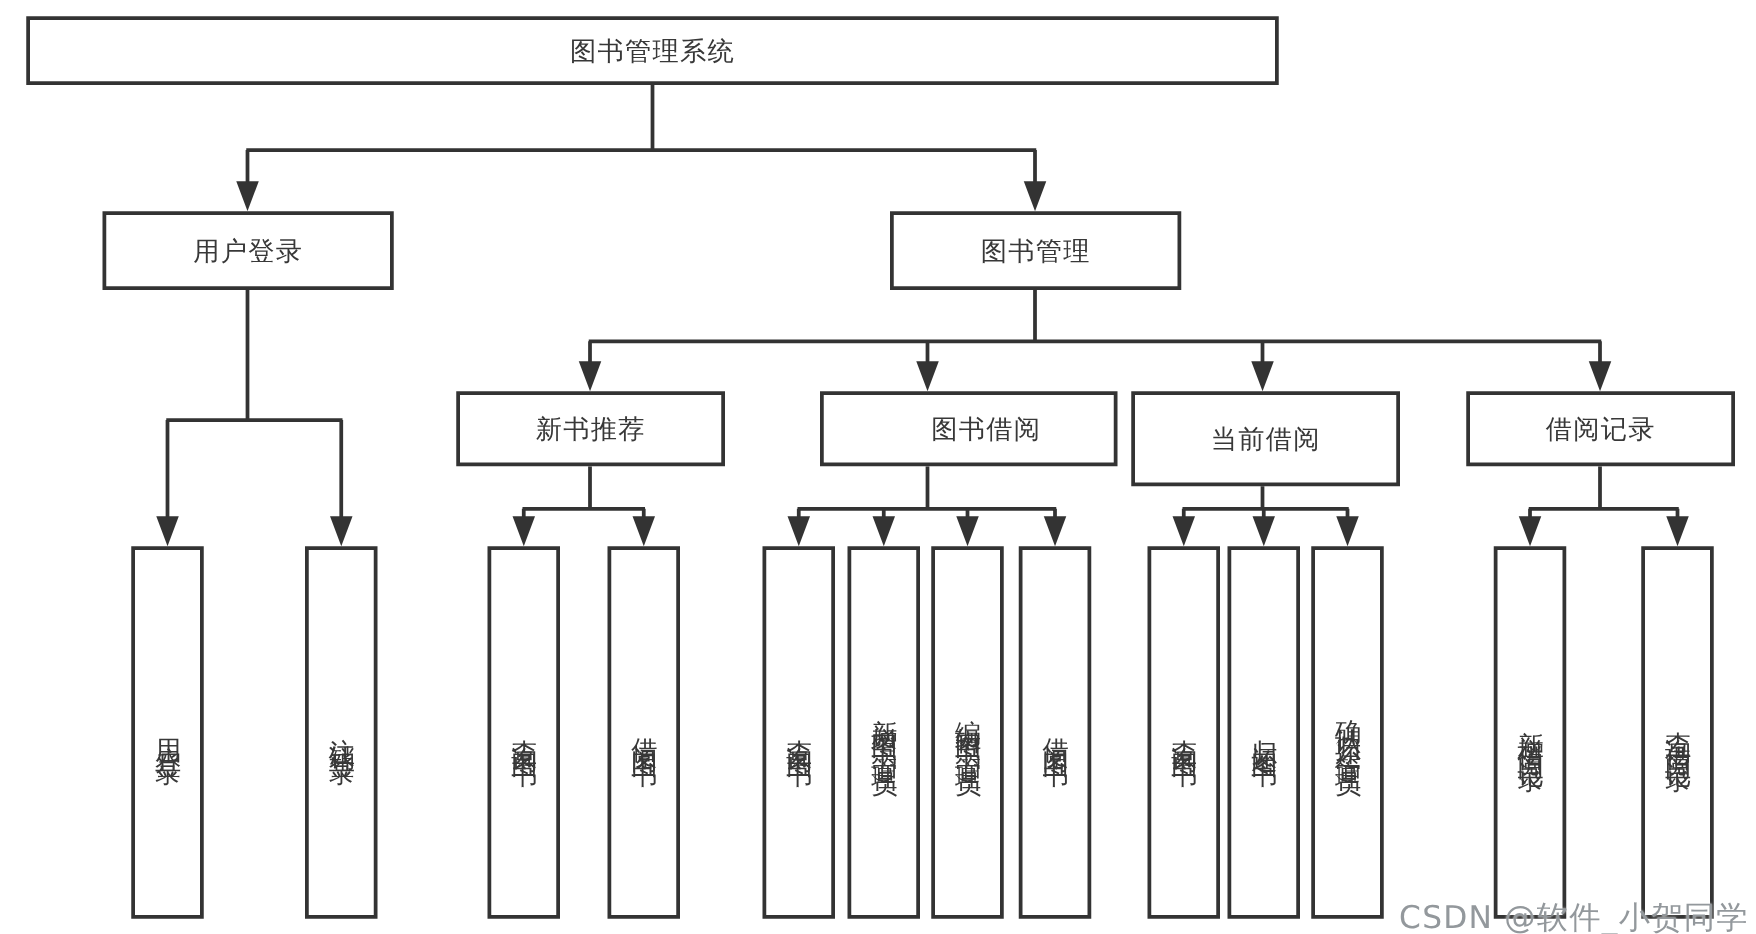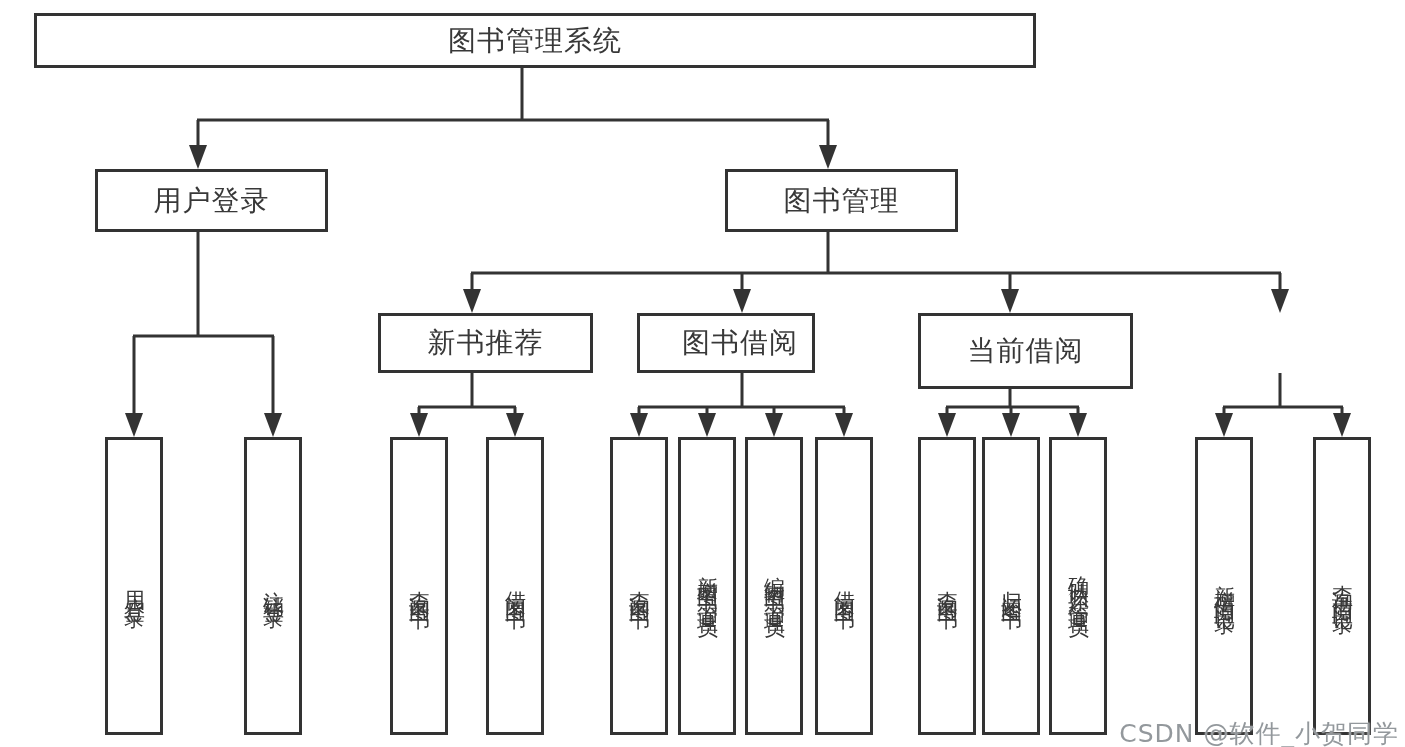--- a/index.html
+++ b/index.html
@@ -11,33 +11,33 @@
   svg.edges { position: absolute; left: 0; top: 0; }
   .edge { stroke: #333333; stroke-width: 3; fill: none; }
   .arrowhead { fill: #333333; stroke: none; }
 
   .box {
     position: absolute; box-sizing: border-box;
     border: 3px solid #333333; background: #ffffff;
     display: flex; align-items: center; justify-content: center;
     color: #383838;
   }
-  .h-box { font-size: 28px; letter-spacing: 1px; margin-left: 13px; }
+  .h-box { font-size: 21px; letter-spacing: 1px; }
   .v-box {
     writing-mode: vertical-rl;
     font-size: 21px; letter-spacing: 6px; line-height: 1.1;
     text-align: center;
   }
 
   
   .pos-root    { left: 21px;  top: 13px;  width: 1002px; height: 55px; }
   .pos-login   { left: 82px;  top: 169px; width: 233px;  height: 63px; }
   .pos-mgmt    { left: 712px; top: 169px; width: 233px;  height: 63px; }
   .pos-newbook { left: 365px; top: 313px; width: 215px;  height: 60px; }
-  .pos-borrow  { left: 624px; top: 313px; width: 178px;  height: 60px; padding-left: 28px; }
+  .pos-borrow  { left: 656px; top: 313px; width: 238px;  height: 60px; padding-left: 28px; }
   .pos-current { left: 905px; top: 313px; width: 215px;  height: 76px; }
   .pos-records { left: 1173px;top: 313px; width: 215px;  height: 60px; }
 
   .leaf { top: 437px; width: 58px; height: 298px; }
   .pos-u1 { left: 105px; }  .pos-u2 { left: 244px; }
   .pos-n1 { left: 390px; }  .pos-n2 { left: 486px; }
   .pos-b1 { left: 610px; }  .pos-b2 { left: 678px; }
   .pos-b3 { left: 745px; }  .pos-b4 { left: 815px; }
   .pos-c1 { left: 918px; }  .pos-c2 { left: 982px; }
   .pos-c3 { left: 1049px; }
@@ -104,20 +104,23 @@
 
   <div class="box h-box pos-newbook">
     <span>新书推荐</span>
   </div>
   <div class="box h-box pos-borrow">
     <span>图书借阅</span>
   </div>
   <div class="box h-box pos-current">
     <span>当前借阅</span>
   </div>
+  <div class="box h-box pos-records">
+    <span>借阅记录</span>
+  </div>
 
   <div class="box v-box leaf pos-u1">
     <span>用户登录</span>
   </div>
   <div class="box v-box leaf pos-u2">
     <span>注销登录</span>
   </div>
 
   <div class="box v-box leaf pos-n1">
     <span>查询图书</span>

